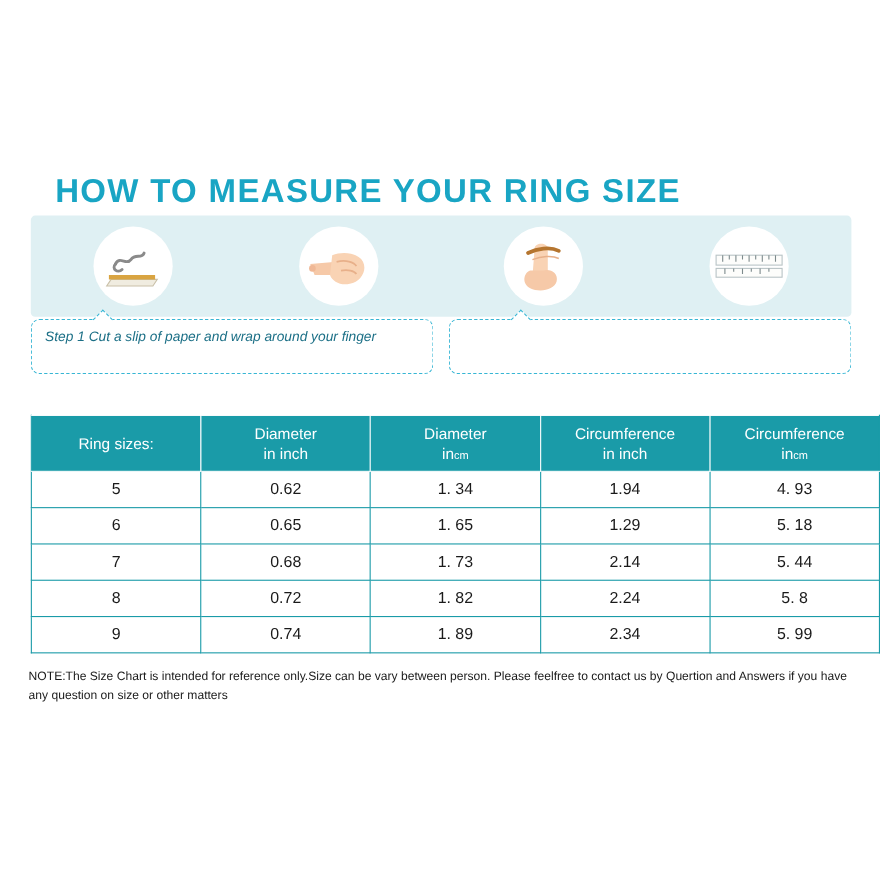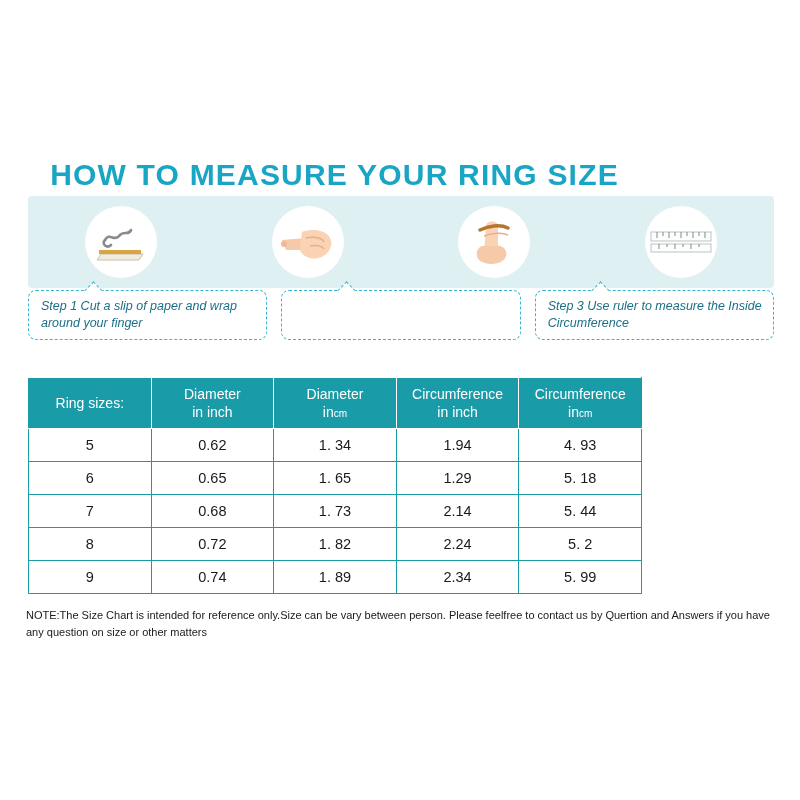--- a/index.html
+++ b/index.html
@@ -116,21 +116,21 @@
   
   .table-wrap {
     position: absolute;
     top: 377px;
     left: 28px;
     width: 746px;
   }
 
   table.size-table {
     border-collapse: collapse;
-    width: 614px;
+    width: 772px;
     table-layout: fixed;
   }
 
   table.size-table th,
   table.size-table td {
     border: 1px solid #1a9ba8;
     text-align: center;
     font-family: "Liberation Sans", sans-serif;
   }
 
@@ -248,24 +248,20 @@
   </div>
 
   <div class="callouts">
     <div class="callout">
       <div class="tail"></div>
       <div class="callout-text">Step 1 Cut a slip of paper and wrap around your finger</div>
     </div>
     <div class="callout">
       <div class="tail"></div>
     </div>
-    <div class="callout">
-      <div class="tail"></div>
-      <div class="callout-text">Step 3 Use ruler to measure the Inside Circumference</div>
-    </div>
   </div>
 
   <div class="table-wrap">
     <table class="size-table">
       <thead>
         <tr>
           <th>
             <span>Ring sizes:</span>
           </th>
           <th>
@@ -306,21 +302,21 @@
           <td>0.68</td>
           <td>1. 73</td>
           <td>2.14</td>
           <td>5. 44</td>
         </tr>
         <tr>
           <td>8</td>
           <td>0.72</td>
           <td>1. 82</td>
           <td>2.24</td>
-          <td>5. 2</td>
+          <td>5. 8</td>
         </tr>
         <tr>
           <td>9</td>
           <td>0.74</td>
           <td>1. 89</td>
           <td>2.34</td>
           <td>5. 99</td>
         </tr>
       </tbody>
     </table>

